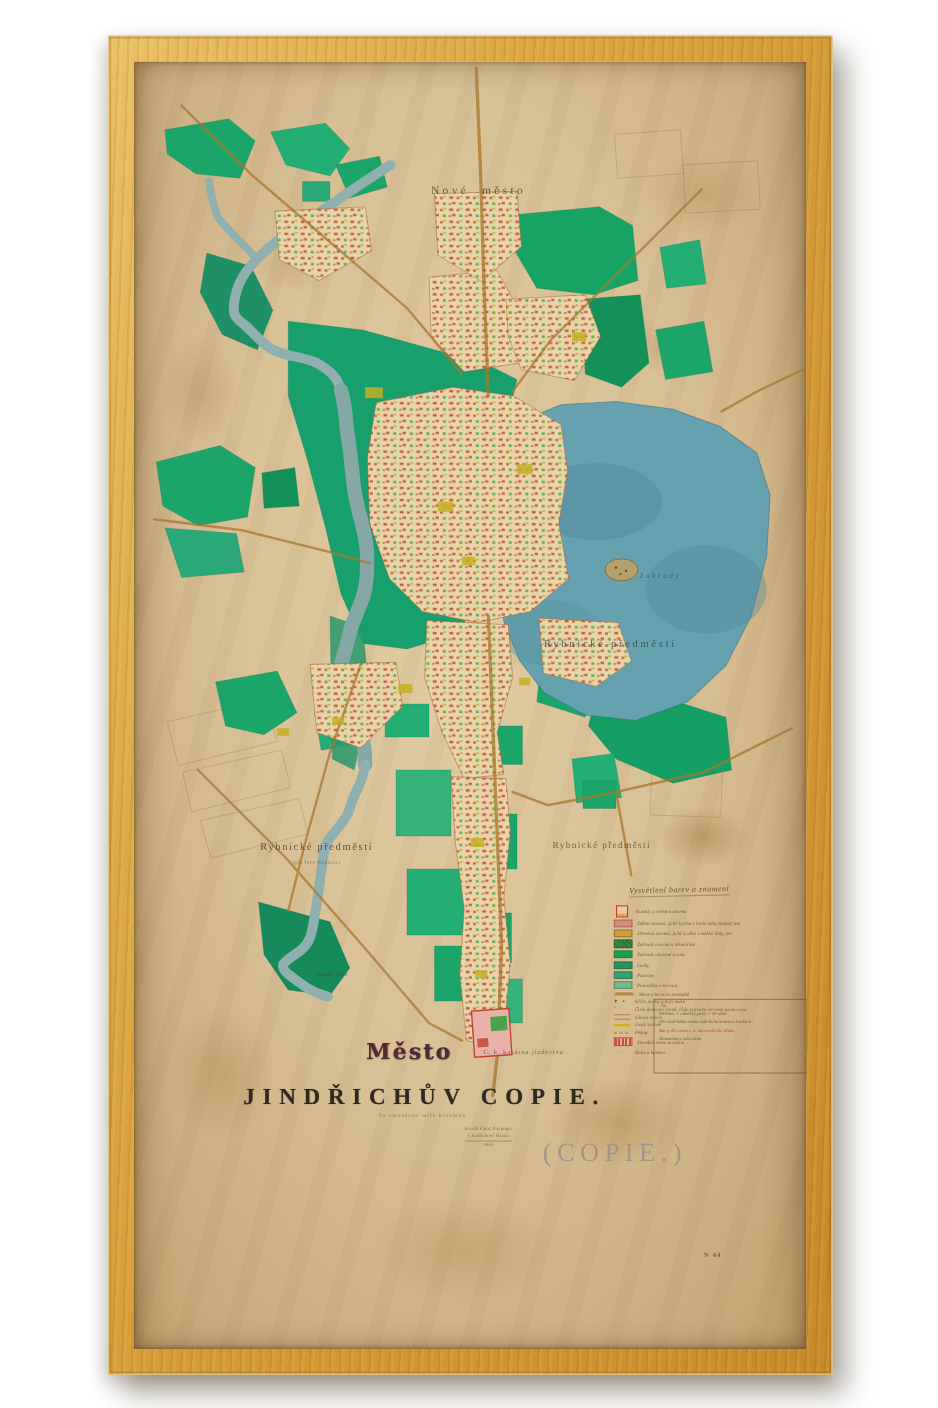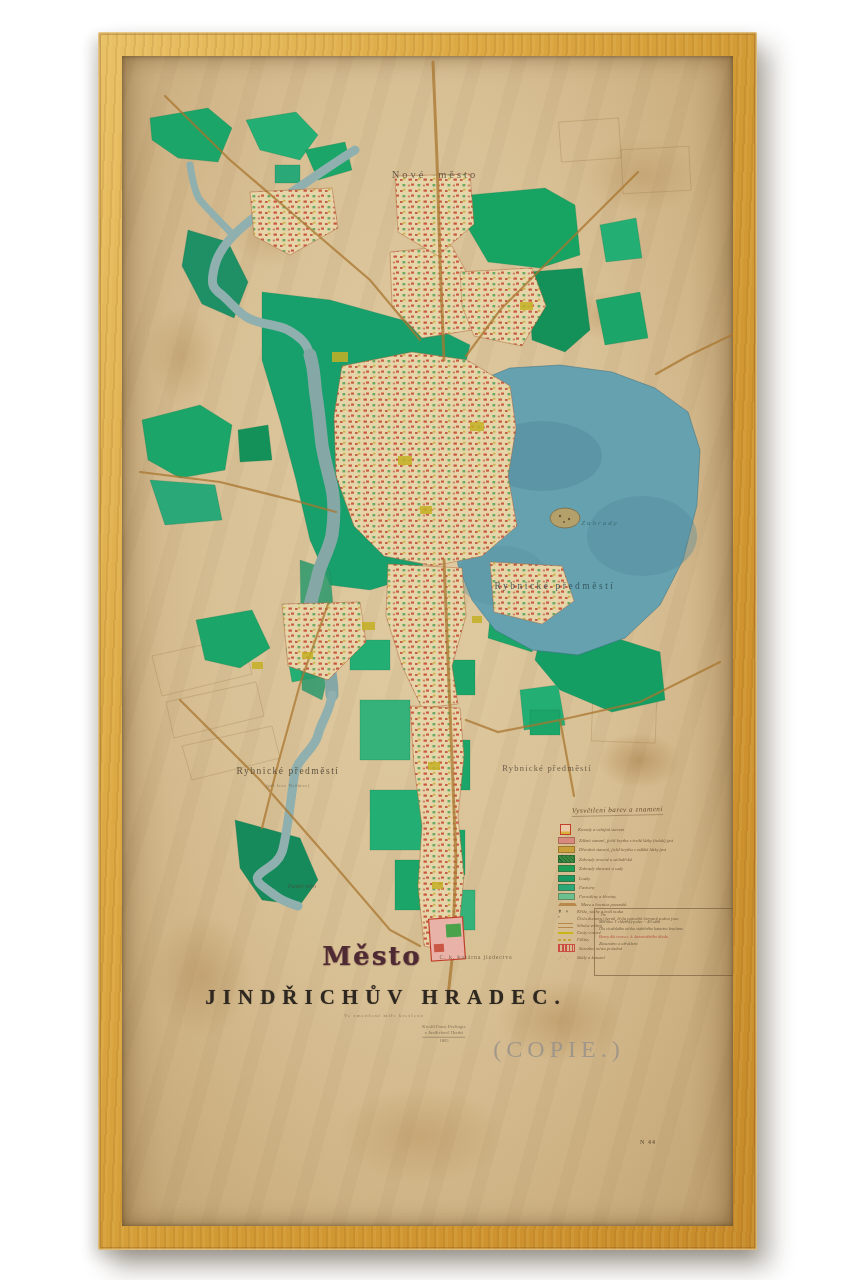--- a/index.html
+++ b/index.html
@@ -39,21 +39,21 @@
   .lbl-lakedist{font-size:9.5px;letter-spacing:2.5px;color:#2f4f55;opacity:.85;}
   .lbl-lakename{font-size:7px;font-style:italic;letter-spacing:2px;color:#2f5a60;opacity:.75;}
   .lbl-nez{font-size:9.5px;letter-spacing:1.5px;opacity:.85;}
   .lbl-nezsub{font-size:4.8px;letter-spacing:.5px;opacity:.55;}
   .lbl-ryb{font-size:8.5px;letter-spacing:1.2px;color:#55483a;opacity:.8;}
   .lbl-barracks{font-size:6px;letter-spacing:.8px;color:#6b5a40;opacity:.85;}
   .lbl-mill{font-size:5.5px;font-style:italic;opacity:.65;}
   .lbl-inv{font-size:6px;letter-spacing:1px;color:#53422c;opacity:.75;font-weight:bold;}
   
   .title-gothic{position:absolute;left:250px;top:900px;transform:translate(-50%,-50%);
-     font-family:"DejaVu Serif",serif;font-weight:bold;font-size:26px;letter-spacing:2px;
+     font-family:"DejaVu Serif",serif;font-weight:bold;font-size:20px;letter-spacing:2px;
      color:#4e2b34;text-shadow:1px 0 0 rgba(90,30,40,.45), 0 1px 1px rgba(60,30,20,.3);}
   .title-main{position:absolute;left:264px;top:941px;transform:translate(-50%,-50%);
      font-weight:bold;font-size:21px;letter-spacing:7px;color:#2e2820;white-space:nowrap;
      text-shadow:0 0 1px rgba(46,40,32,.5);}
   .title-copy{position:absolute;left:437px;top:993px;transform:translate(-50%,-50%);
      font-size:24px;letter-spacing:5px;color:#9c948a;white-space:nowrap;opacity:.9;}
   .title-sub{position:absolute;left:262px;top:959px;transform:translate(-50%,-50%);
      font-size:5px;letter-spacing:1px;color:#4a4131;opacity:.5;}
   .signature{position:absolute;left:322px;top:978px;transform:translate(-50%,-50%);
      font-size:4.6px;line-height:1.35;color:#4a4131;opacity:.6;text-align:center;}
@@ -296,21 +296,21 @@
         <p class="note-mark">№</p>
         <div id="note-lines">
             <p class="note-line" style="color: rgb(90, 74, 51);">Měřítko: 1 vídeňský palec = 40 sáhů</p>
             <p class="note-line" style="color: rgb(90, 74, 51);">Dle císařského otisku stabilního katastru kreslena</p>
             <p class="note-line" style="color: rgb(176, 58, 46);">Barvy dle vzoru c. k. katastrálního úřadu</p>
             <p class="note-line" style="color: rgb(90, 74, 51);">Zkoumáno a schváleno</p>
           </div>
       </div>
 
       <div class="title-gothic">Město</div>
-      <div class="title-main">JINDŘICHŮV HRADEC.</div>
+      <div class="title-main">JINDŘICHŮV COPIE.</div>
       <div class="title-copy">(COPIE.)</div>
       <div class="title-sub">Ve zmenšené míře kresleno</div>
       <div class="signature">
         <p>Kreslil Frant. Pavlinger</p>
         <p>v Jindřichově Hradci</p>
         <p>1865</p>
       </div>
 
     </div>
   </div>

